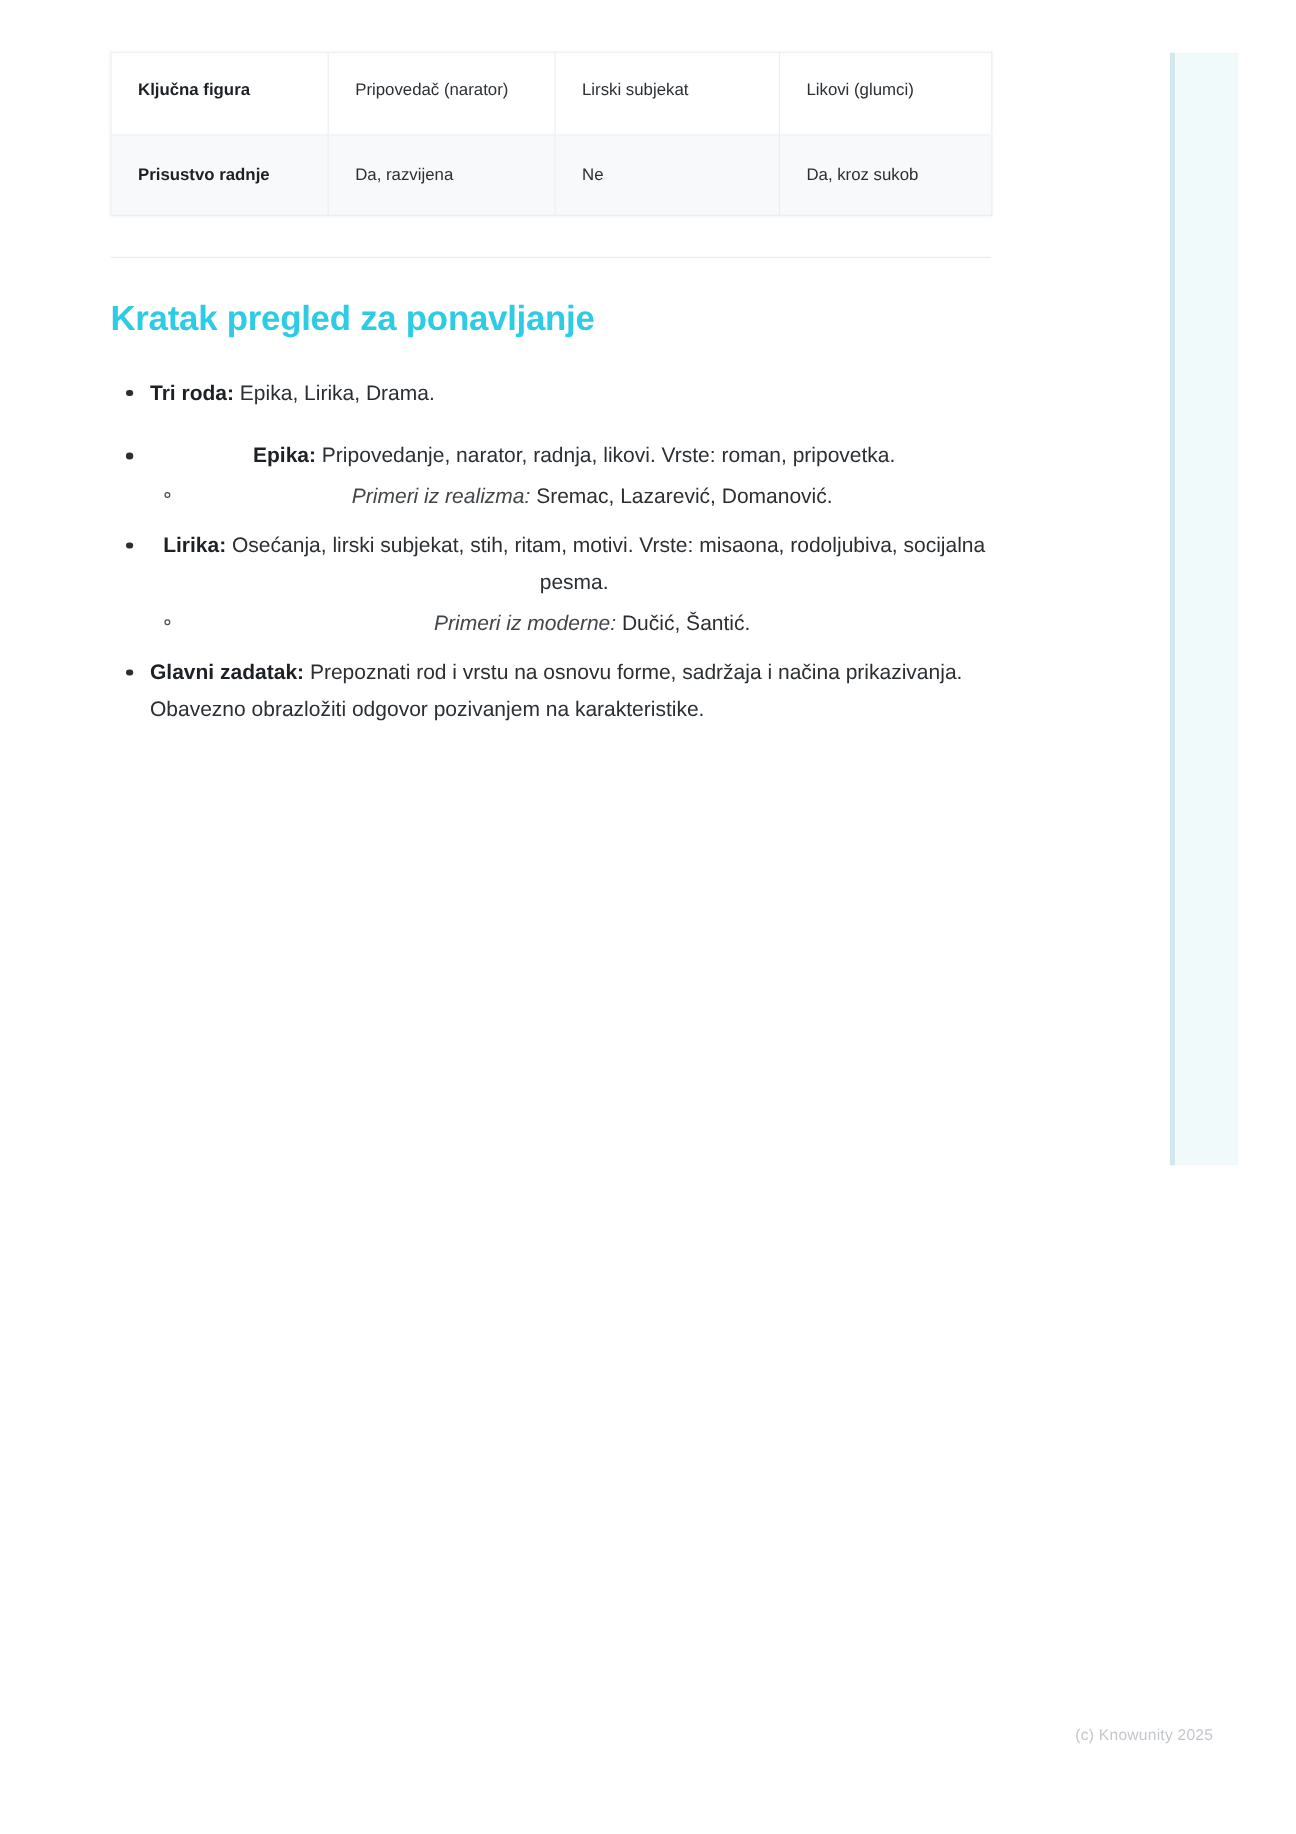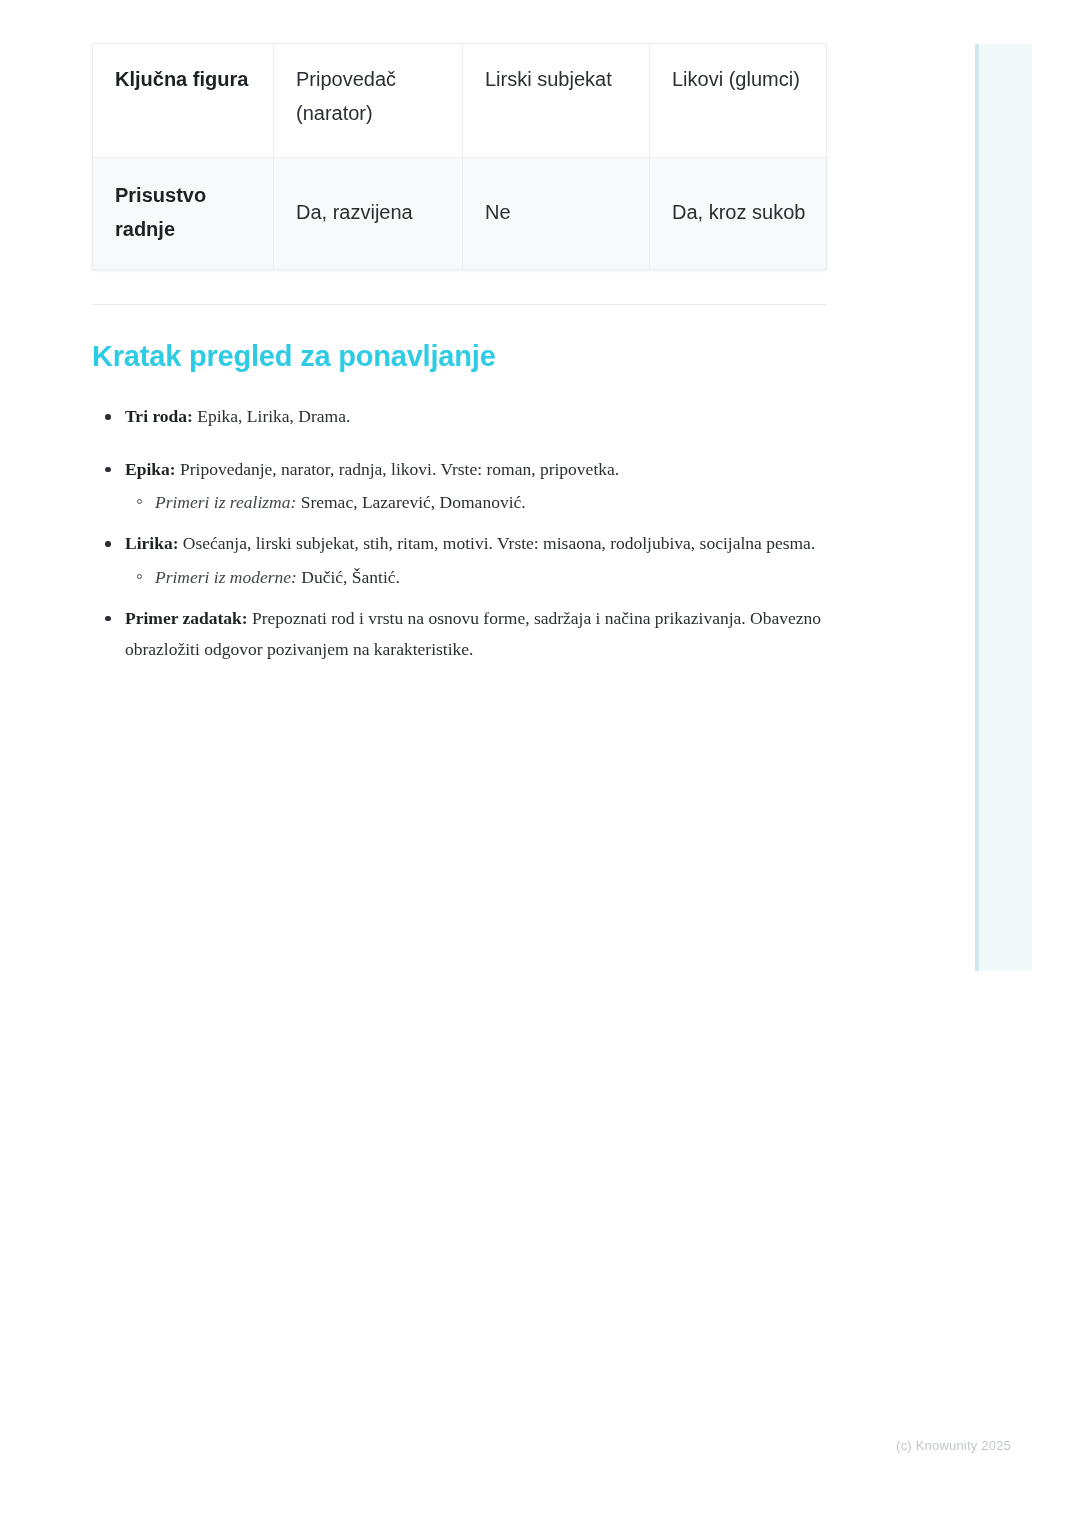--- a/index.html
+++ b/index.html
@@ -43,21 +43,21 @@
     border-collapse: collapse;
     table-layout: fixed;
     background: #ffffff;
     box-shadow: 0 1px 3px rgba(0,0,0,0.07);
     border: 1px solid #eceef0;
   }
   .cmp-table td {
     border-right: 1px solid #eceef0;
     border-bottom: 1px solid #eceef0;
     padding: 20px 8px 22px 22px;
-    font-size: 20px;
+    font-size: 14px;
     line-height: 1.72;
     vertical-align: middle;
     color: #2b2f33;
   }
   .cmp-table td:last-child { border-right: none; }
   .cmp-table tr:last-child td { border-bottom: none; }
   .cmp-table td.rowhead {
     font-weight: bold;
     color: #1d2125;
   }
@@ -92,41 +92,40 @@
     color: #2dcce4;
     line-height: 1.2;
   }
 
   
   .summary-list {
     margin: 28px 0 0 0;
     padding: 0;
     list-style: none;
     width: 740px;
-    font-family: Liberation Serif, serif;
   }
   .summary-list > li.bullet {
     position: relative;
     padding-left: 33px;
     margin-bottom: 21px;
     font-size: 17.5px;
     line-height: 1.79;
     color: #2b2f33;
   }
   .summary-list > li.bullet::before {
     content: "";
     position: absolute;
     left: 13px;
     top: 13px;
     width: 5.5px;
     height: 5.5px;
     border-radius: 50%;
     background: #2b2f33;
   }
-  .summary-list > li.bullet.tight { margin-bottom: 10px; }
+  .summary-list > li.bullet.tight { margin-bottom: 10px; text-align: center; }
 
   .sub-list {
     margin: 2px 0 0 0;
     padding: 0;
     list-style: none;
   }
   .sub-list > li {
     position: relative;
     padding-left: 30px;
     font-size: 17.5px;
@@ -212,19 +211,19 @@
       <span class="b">Lirika:</span><span> Osećanja, lirski subjekat, stih, ritam, motivi. Vrste: misaona, rodoljubiva, socijalna pesma.</span>
       <ul class="sub-list">
         <li>
           <span class="i">Primeri iz moderne:</span><span> Dučić, Šantić.</span>
         </li>
       </ul>
     </li>
 
 
     <li class="bullet">
-      <span class="b">Primer zadatak:</span><span> Prepoznati rod i vrstu na osnovu forme, sadržaja i načina prikazivanja. Obavezno obrazložiti odgovor pozivanjem na karakteristike.</span>
+      <span class="b">Glavni zadatak:</span><span> Prepoznati rod i vrstu na osnovu forme, sadržaja i načina prikazivanja. Obavezno obrazložiti odgovor pozivanjem na karakteristike.</span>
     </li>
 
   </ul>
 </div>
 
 <div class="watermark">(c) Knowunity 2025</div>
 
 </body></html>

